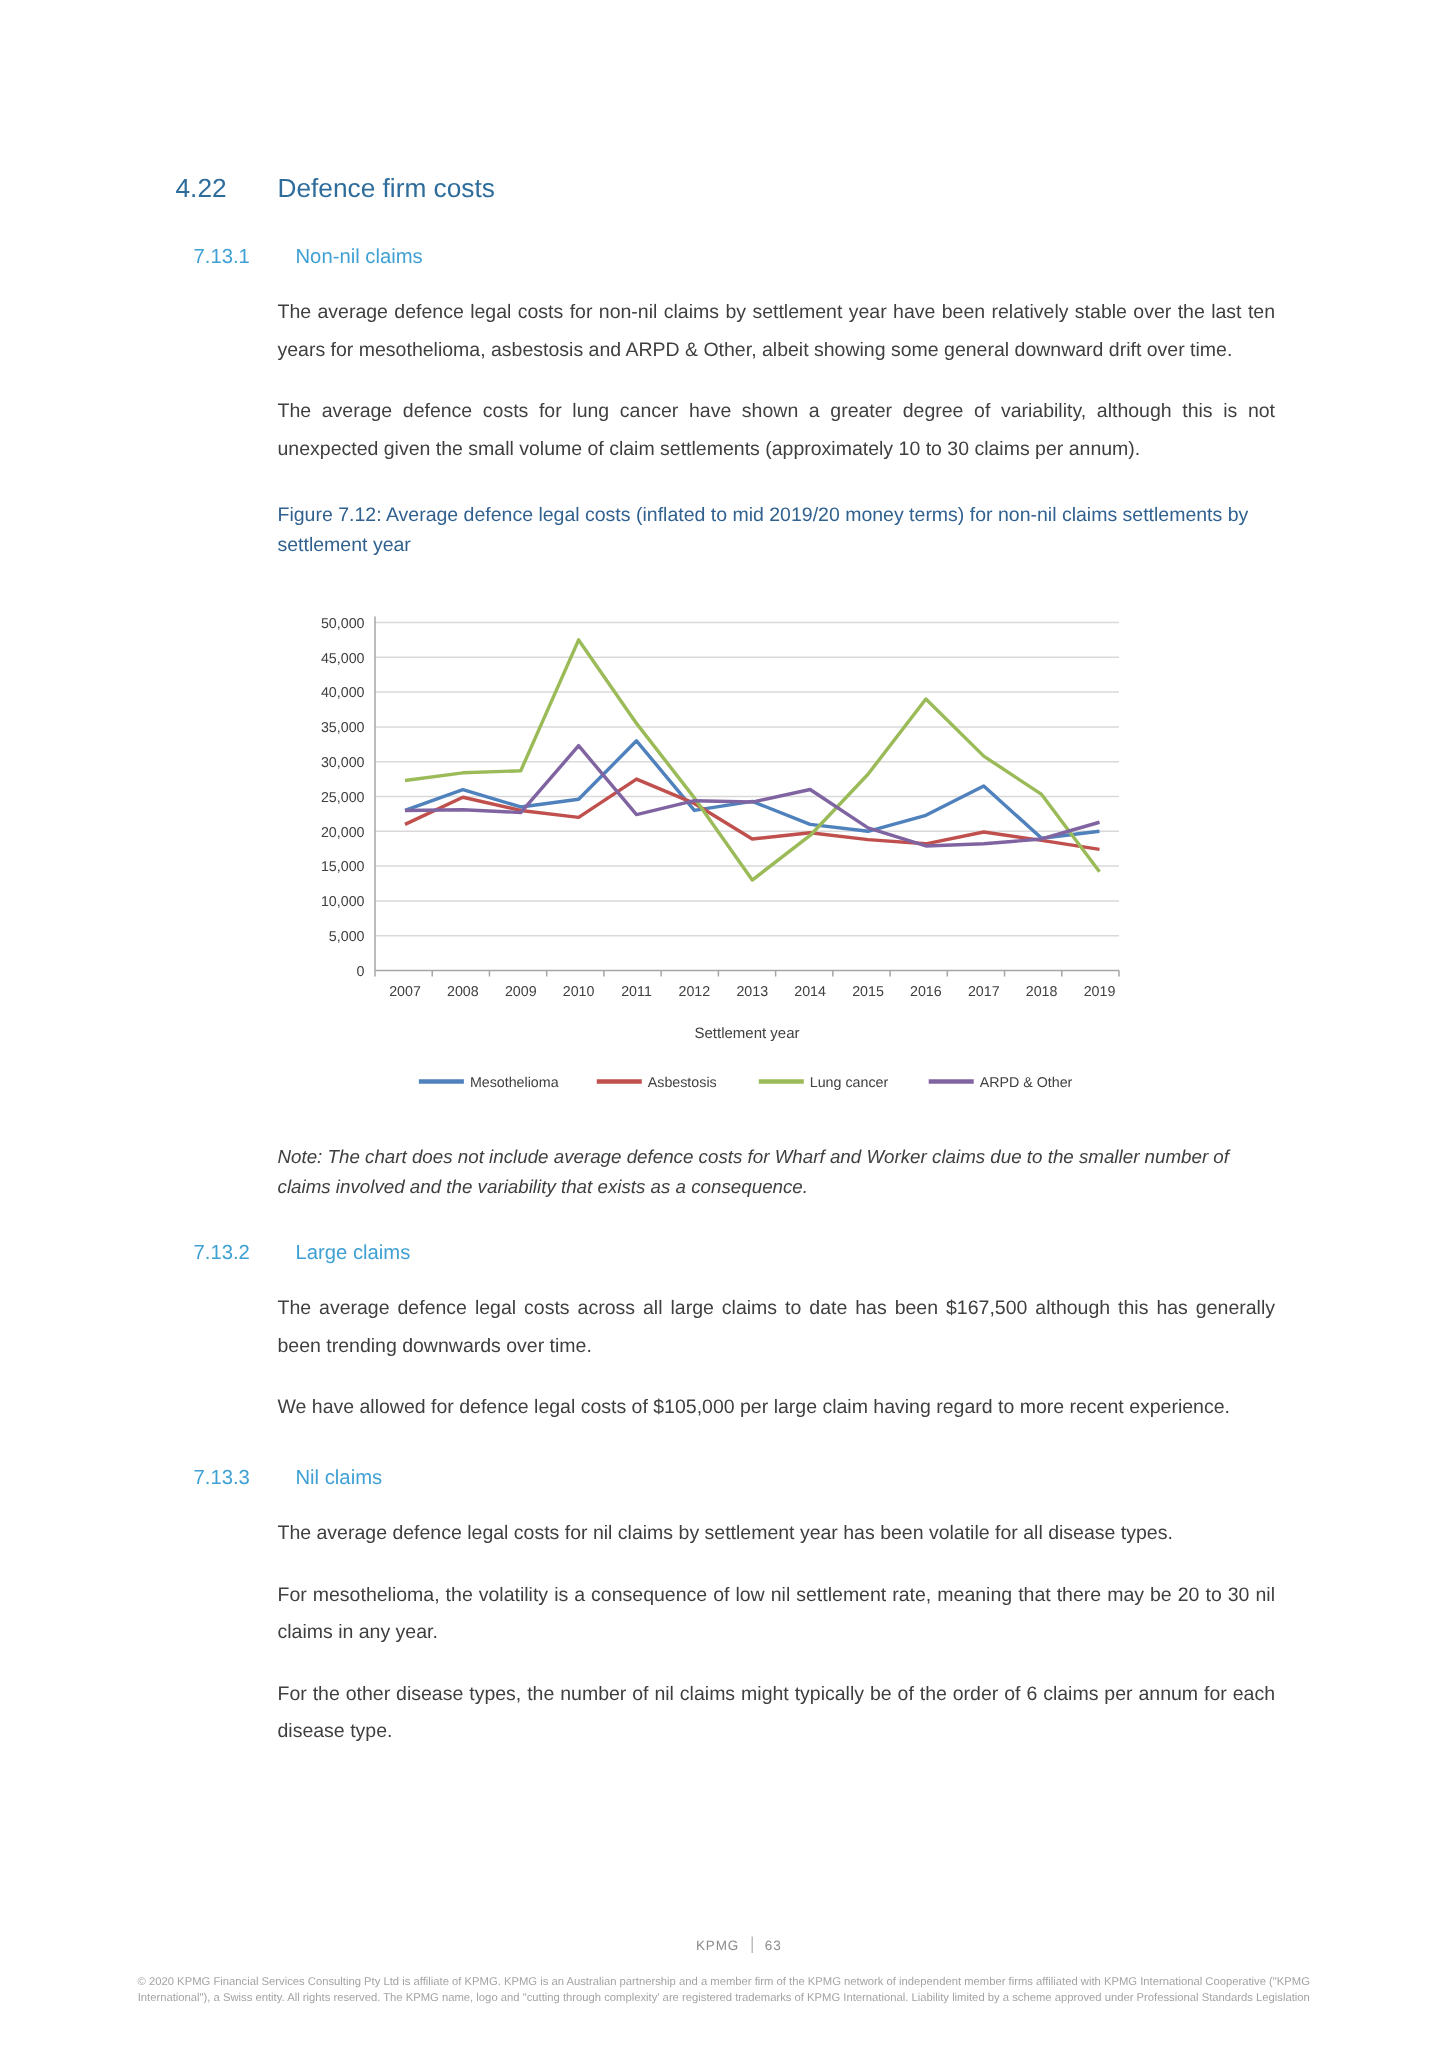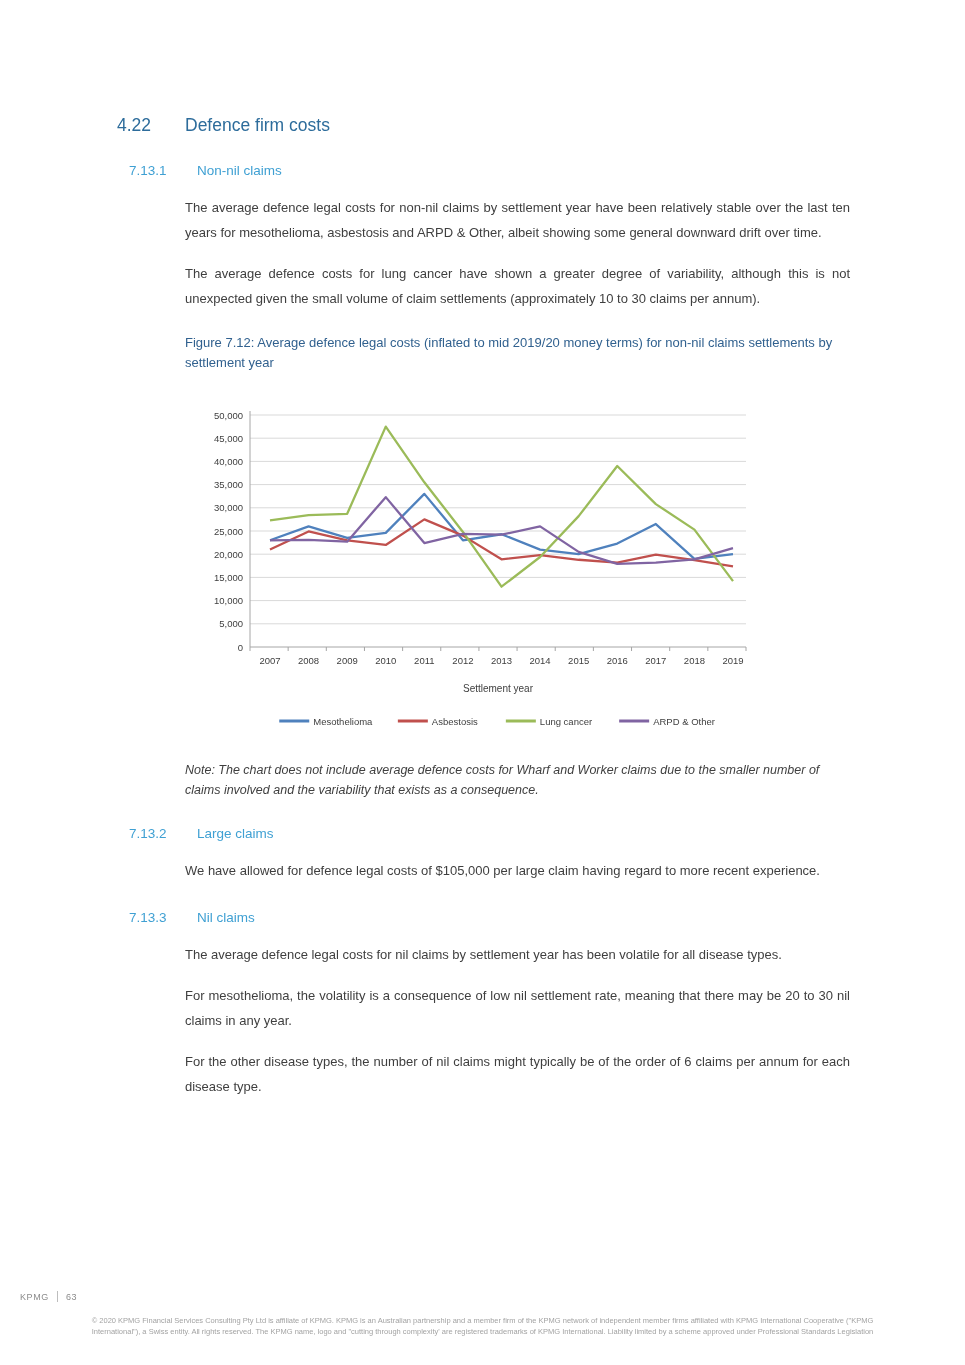--- a/index.html
+++ b/index.html
@@ -24,21 +24,21 @@
   p.caption {
     color:#31618f; text-align:left; line-height:20px;
     margin:22px 0 0 0; font-size:13px;
   }
   figure.chart { margin:30px 0 0 3px; padding:0; }
   svg text { font-family:"Liberation Sans", sans-serif; }
   svg .tick { font-size:9.5px; fill:#404040; }
   svg .axis-title { font-size:10px; fill:#404040; }
   p.note { font-style:italic; text-align:left; line-height:20px; font-size:12.5px; margin:21px 0 0 0; }
   .footer { position:absolute; left:0; right:0; bottom:28px; text-align:center; }
-  .pageno { display:flex; align-items:center; gap:8px;
+  .pageno { display:flex; justify-content:center; align-items:center; gap:8px;
             color:#8c8c8c; font-size:9px; letter-spacing:0.6px;margin-left:20px; }
   .pageno .vr { width:1px; height:11px; background:#bdbdbd; }
   .copyright { margin:13px auto 0 auto; max-width:795px; font-size:7.5px;
                line-height:11px; color:#a3a3a3; }
 </style>
 </head>
 <body>
 
 <div class="page">
 
@@ -128,20 +128,21 @@
 
     <p class="note">Note: The chart does not include average defence costs for Wharf and Worker claims due to the smaller number of claims involved and the variability that exists as a consequence.</p>
   </div>
 
   <div class="h3-row">
     <span class="h-num">7.13.2</span>
     <span class="h-title">Large claims</span>
   </div>
 
   <div class="body-col">
+    <p>The average defence legal costs across all large claims to date has been $167,500 although this has generally been trending downwards over time.</p>
     <p>We have allowed for defence legal costs of $105,000 per large claim having regard to more recent experience.</p>
   </div>
 
   <div class="h3-row">
     <span class="h-num">7.13.3</span>
     <span class="h-title">Nil claims</span>
   </div>
 
   <div class="body-col">
     <p>The average defence legal costs for nil claims by settlement year has been volatile for all disease types.</p>

